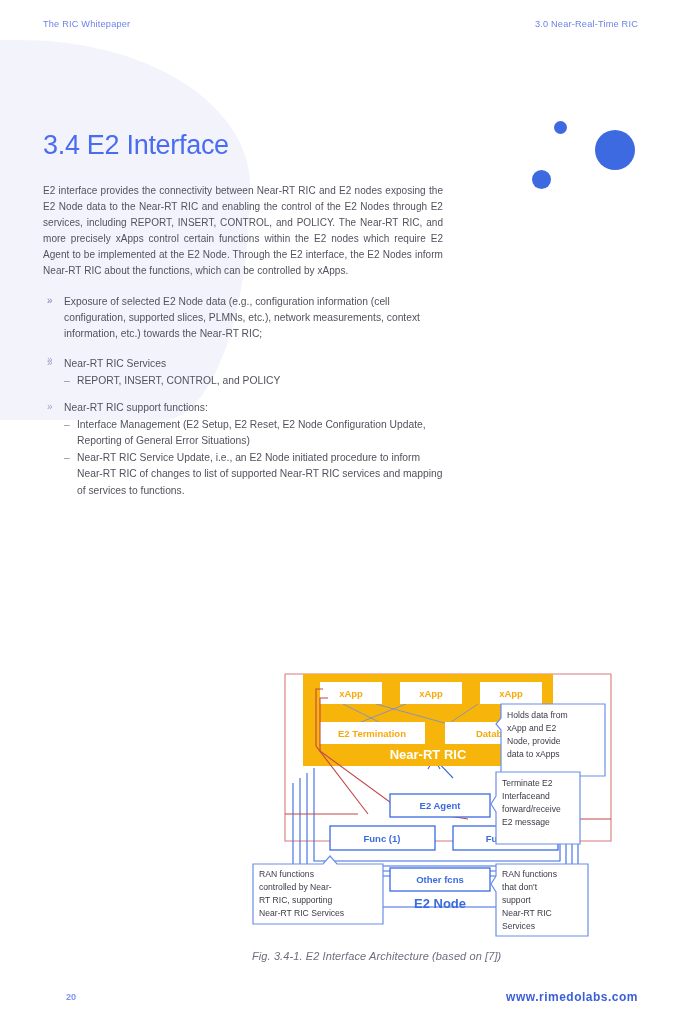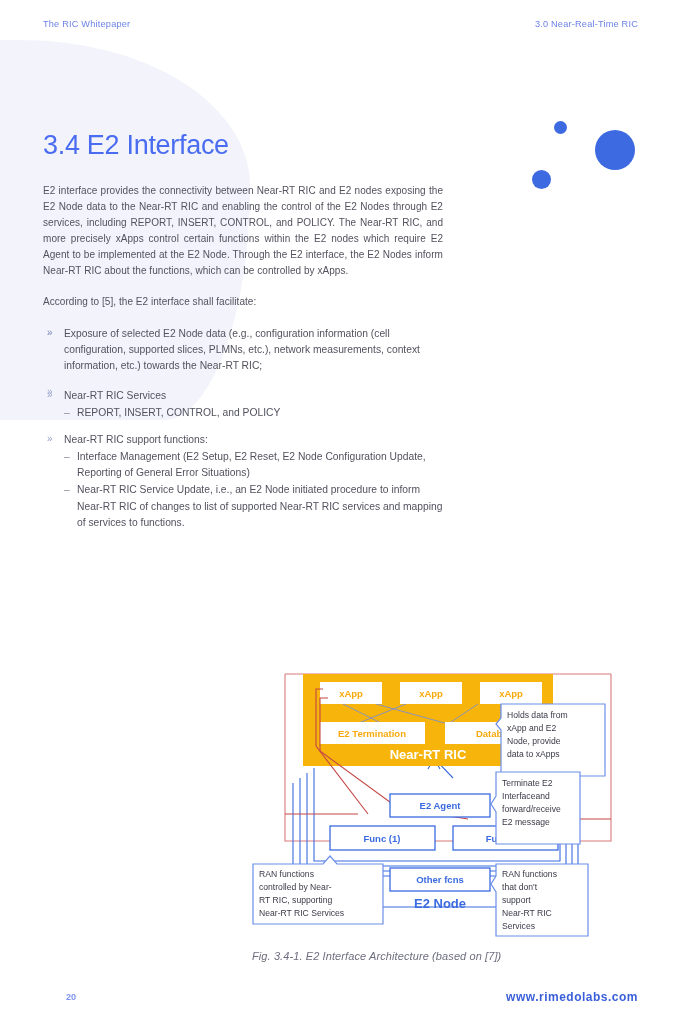--- a/index.html
+++ b/index.html
@@ -189,21 +189,20 @@
 
 <div class="page-header">
   <span>The RIC Whitepaper</span>
   <span>3.0  Near-Real-Time RIC</span>
 </div>
 
 <div class="content">
   <h1 class="title">3.4 E2 Interface</h1>
 
   <p class="para lead">E2 interface provides the connectivity between Near-RT RIC and E2 nodes exposing the E2 Node data to the Near-RT RIC and enabling the control of the E2 Nodes through E2 services, including REPORT, INSERT, CONTROL, and POLICY. The Near-RT RIC, and more precisely xApps control certain functions within the E2 nodes which require E2 Agent to be implemented at the E2 Node. Through the E2 interface, the E2 Nodes inform Near-RT RIC about the functions, which can be controlled by xApps.</p>
-  <p class="para">According to [5], the E2 interface shall facilitate:</p>
 
   <ul class="bullets">
     <li>
       <span class="bullet-mark">»</span>
     </li>
     <li>
       <span class="bullet-mark">»</span>
       <span>Exposure of selected E2 Node data (e.g., configuration information (cell configuration, supported slices, PLMNs, etc.), network measurements, context information, etc.) towards the Near-RT RIC;</span>
     </li>
     <li>

